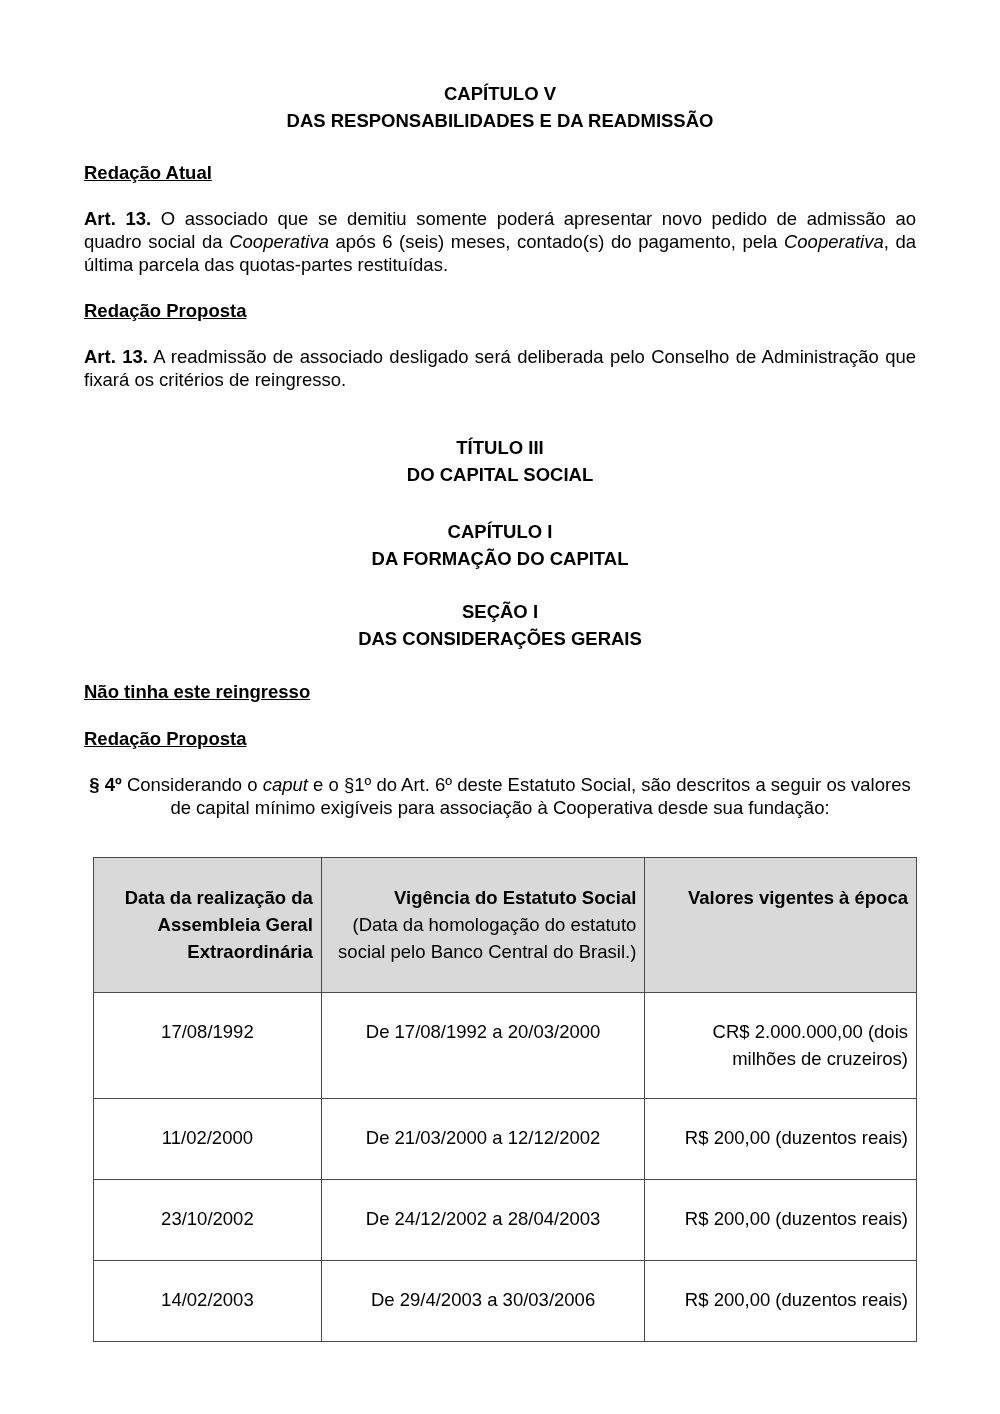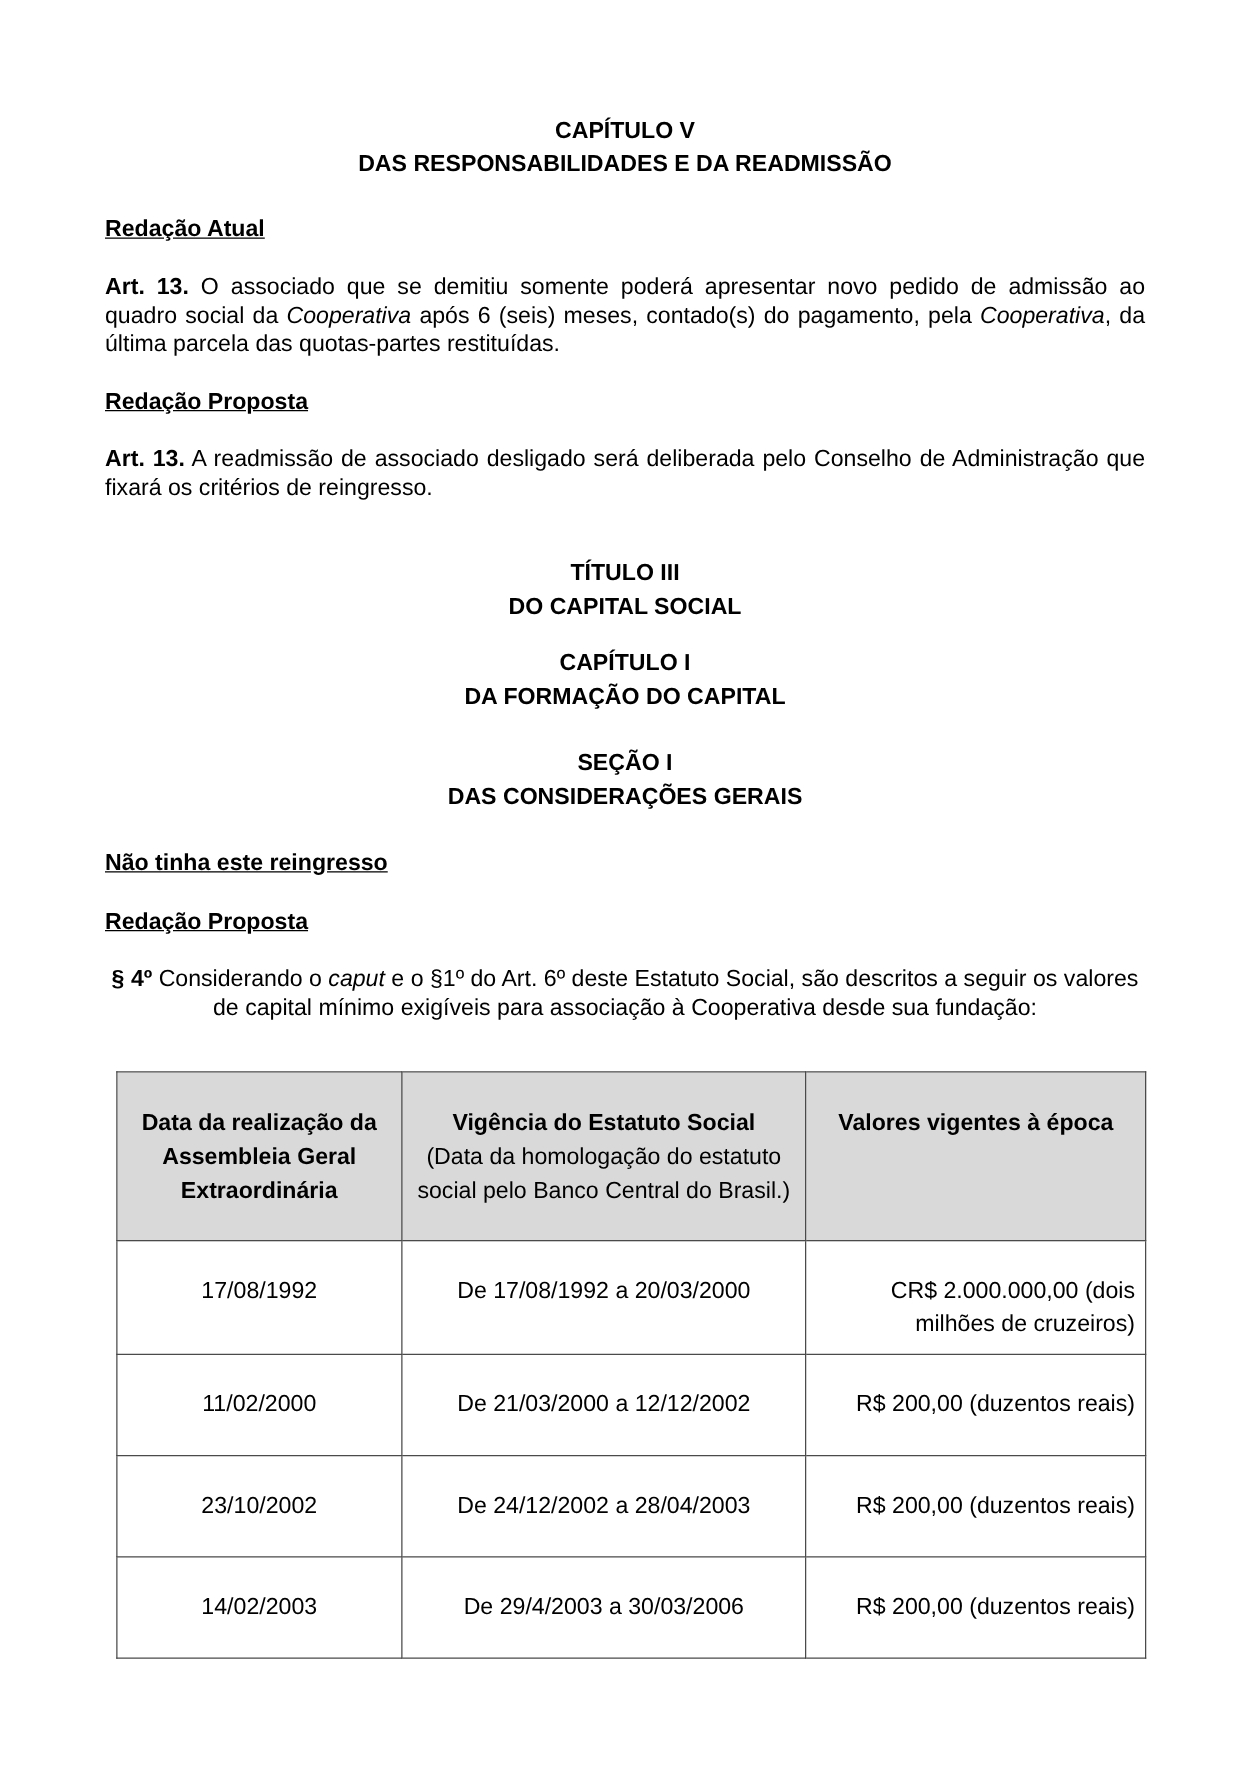--- a/index.html
+++ b/index.html
@@ -1,23 +1,23 @@
 <!DOCTYPE html>
 <html><head>
 <meta charset="utf-8">
 <style>
   html, body { margin: 0; padding: 0; background: #ffffff; }
   body { width: 1000px; height: 1414px; position: relative; font-family: "Liberation Sans", sans-serif; color: #000; font-size: 18.5px; }
-  .page { position: absolute; left: 84px; top: 90px; width: 832px; }
+  .page { position: absolute; left: 84px; top: 80px; width: 832px; }
   .center-head { text-align: center; font-weight: bold; line-height: 27px; margin: 0; }
   .section-label { font-weight: bold; text-decoration: underline; margin: 0; line-height: 24px; }
   .para { text-align: justify; line-height: 23px; margin: 0; }
   .para b { font-weight: bold; }
   table { border-collapse: collapse; position: absolute; left: 93px; top: 857px; width: 824px; font-size: 18.5px; }
-  td, th { border: 1.5px solid #4a4a4a; padding: 0 8px; line-height: 27px; }
+  td, th { border: 1.5px solid #4a4a4a; padding: 0 8px; line-height: 27px; text-align: right; }
   th { background: #d9d9d9; font-weight: normal; vertical-align: top; padding-top: 26px; padding-bottom: 2px; }
   th .bold { font-weight: bold; }
   td { text-align: center; vertical-align: top; padding-top: 25px; }
   td.val { text-align: right; padding-left: 9px; }
 </style>
 </head>
 <body>
 
 <div class="page">
   <p class="center-head">CAPÍTULO V</p>
@@ -27,21 +27,21 @@
 
   <p class="para" style="margin-top:22px"><b>Art. 13.</b><span> O associado que se demitiu somente poderá apresentar novo pedido de admissão ao quadro social da </span><i>Cooperativa</i><span> após 6 (seis) meses, contado(s) do pagamento, pela </span><i>Cooperativa</i><span>, da última parcela das quotas-partes restituídas.</span></p>
 
   <p class="section-label" style="margin-top:23px">Redação Proposta</p>
 
   <p class="para" style="margin-top:22px"><b>Art. 13.</b><span> A readmissão de associado desligado será deliberada pelo Conselho de Administração que fixará os critérios de reingresso.</span></p>
 
   <p class="center-head" style="margin-top:43px">TÍTULO III</p>
   <p class="center-head">DO CAPITAL SOCIAL</p>
 
-  <p class="center-head" style="margin-top:18px">CAPÍTULO I</p>
+  <p class="center-head" style="margin-top:30px">CAPÍTULO I</p>
   <p class="center-head">DA FORMAÇÃO DO CAPITAL</p>
 
   <p class="center-head" style="margin-top:26px">SEÇÃO I</p>
   <p class="center-head">DAS CONSIDERAÇÕES GERAIS</p>
 
   <p class="section-label" style="margin-top:28px">Não tinha este reingresso</p>
 
   <p class="section-label" style="margin-top:23px">Redação Proposta</p>
 
   <p class="para" style="margin-top:22px; text-align:center"><b>§ 4º</b><span> Considerando o </span><i>caput</i><span> e o §1º do Art. 6º deste Estatuto Social, são descritos a seguir os valores de capital mínimo exigíveis para associação à Cooperativa desde sua fundação:</span></p>
@@ -54,21 +54,21 @@
     <col style="width:272px">
   </colgroup>
   <thead>
     <tr style="height:135px">
       <th><span class="bold">Data da realização da Assembleia Geral Extraordinária</span></th>
       <th><span class="bold">Vigência do Estatuto Social</span><br><span>(Data da homologação do estatuto social pelo Banco Central do Brasil.)</span></th>
       <th><span class="bold">Valores vigentes à época</span></th>
     </tr>
   </thead>
   <tbody>
-    <tr style="height:91px">
+    <tr style="height:106px">
       <td>17/08/1992</td>
       <td>De 17/08/1992 a 20/03/2000</td>
       <td class="val">CR$ 2.000.000,00 (dois milhões de cruzeiros)</td>
     </tr>
     <tr style="height:81px">
       <td>11/02/2000</td>
       <td>De 21/03/2000 a 12/12/2002</td>
       <td class="val">R$ 200,00 (duzentos reais)</td>
     </tr>
     <tr style="height:81px">

